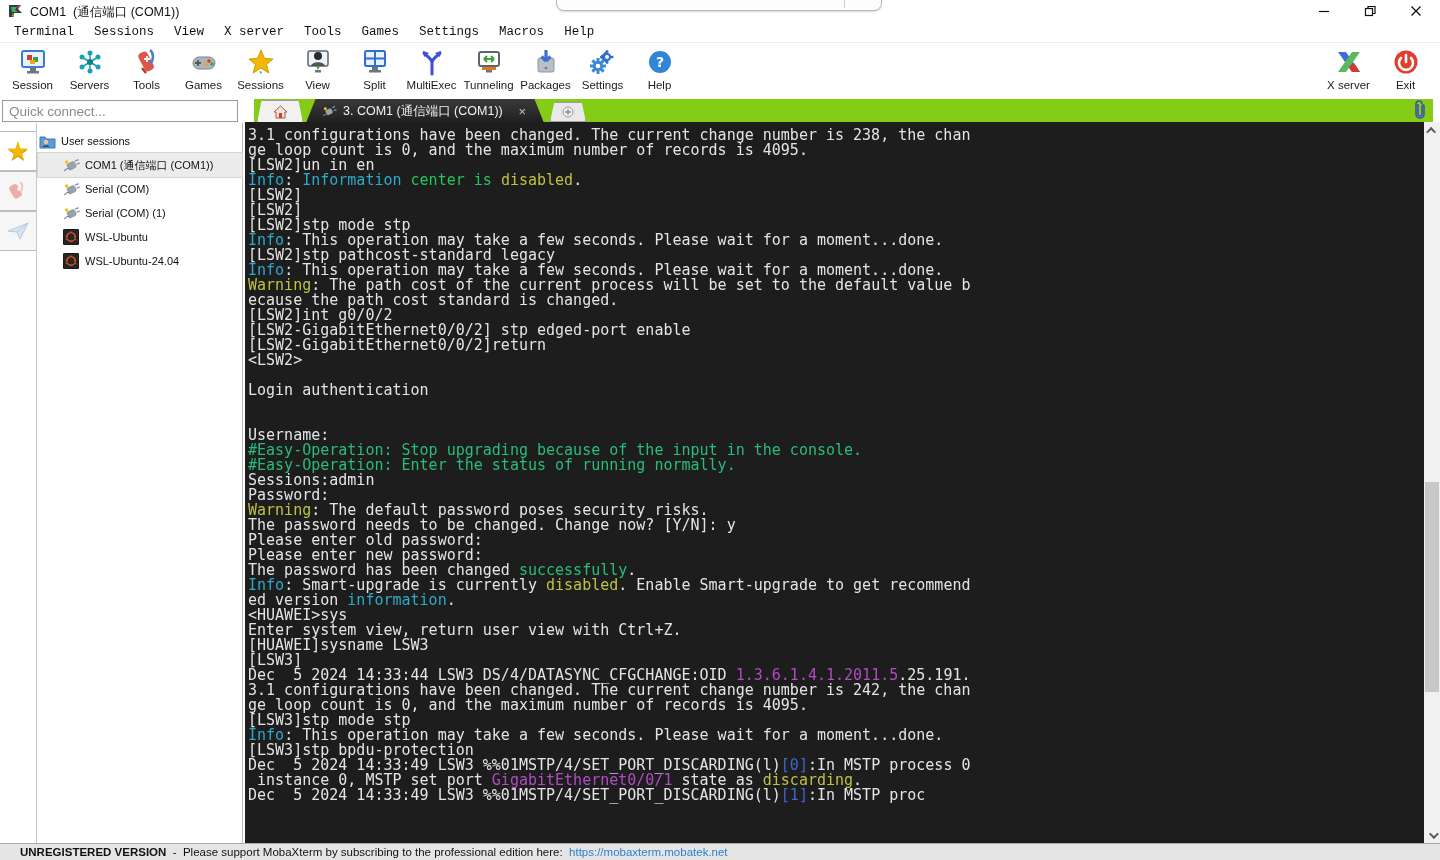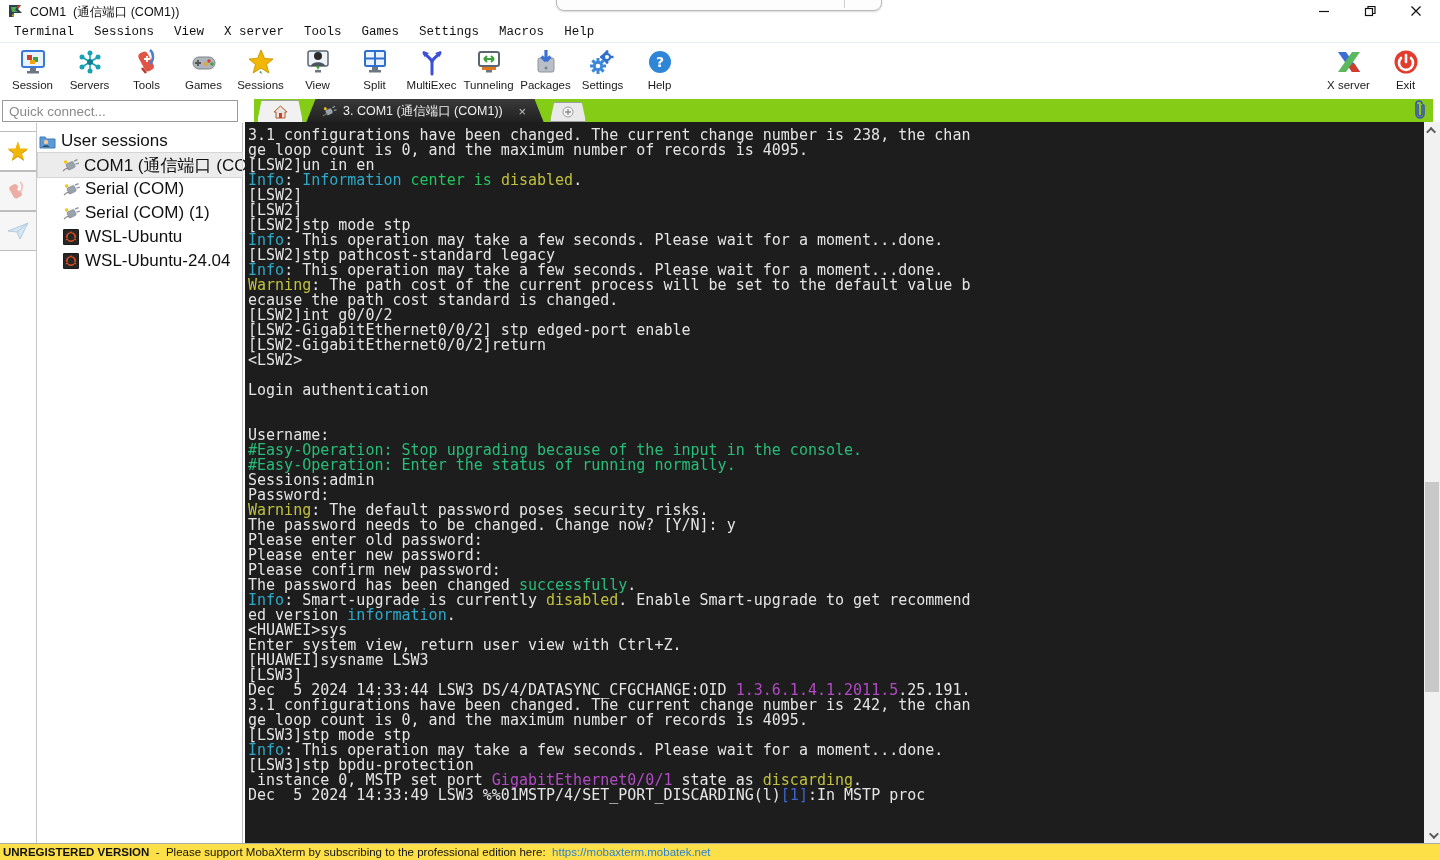--- a/index.html
+++ b/index.html
@@ -39,41 +39,41 @@
   .tab-new { position:absolute; left:296px; top:3px; width:36px; height:20px; background:#e9e9e9; border:1px solid #9f9f9f; border-radius:5px 5px 0 0; clip-path:polygon(12% 0,88% 0,100% 100%,0 100%); display:flex; align-items:center; justify-content:center; color:#777; }
   .paperclip { position:absolute; right:6px; top:1px; }
 
   
   .sidebar { left:0; top:123px; width:243px; height:720px; background:#ffffff; border-right:1px solid #bdbdbd; }
   .side-strip { position:absolute; left:0; top:0; width:37px; height:100%; border-right:1px solid #c6c6c6; }
   .strip-tab { position:absolute; left:0; width:37px; height:40px; border:1px solid #bdbdbd; border-left:none; display:flex; align-items:center; justify-content:center; background:#f6f6f6; }
   .strip-tab.active { background:#ffffff; border-right:1px solid #fff; }
   .star-glyph { color:#f2b705; font-size:26px; line-height:26px; text-shadow:0 1px 0 #c98f00; }
   .tree { position:absolute; left:38px; top:6px; width:204px; }
-  .tree-row { display:flex; align-items:center; height:24px; font-size:17px; color:#111; white-space:nowrap; }
+  .tree-row { display:flex; align-items:center; height:24px; font-size:11px; color:#111; white-space:nowrap; }
   .tree-row .ticon16 { width:18px; height:16px; display:flex; align-items:center; justify-content:center; margin-right:5px; }
   .tree-row.child { padding-left:24px; }
   .tree-row.selected { background:#ececec; outline:1px solid #d5d5d5; }
 
   
   .terminal { left:245px; top:122px; width:1179px; height:721px; background:#1d1d1d; overflow:hidden; padding:6px 0 0 3px; }
   .term-line { font-family:"DejaVu Sans Mono", monospace; font-size:15px; line-height:15px; white-space:pre; color:#e4e4e4; }
 
   
   .scrollbar { left:1424px; top:122px; width:16px; height:721px; background:#f1f1f1; }
   .sb-arrow { position:absolute; left:0; width:16px; height:16px; display:flex; align-items:center; justify-content:center; }
   .chev { width:7px; height:7px; border-left:2px solid #5a5a5a; border-top:2px solid #5a5a5a; }
   .chev.up { transform:rotate(45deg) translateY(2px); }
   .chev.down { transform:rotate(225deg) translateY(2px); }
   .sb-thumb { position:absolute; left:1px; top:360px; width:14px; height:210px; background:#c8c8c8; }
 
   .corner-box { left:1423px; top:845px; width:14px; height:13px; background:#d8e8f8; border:1px solid #6f9fd8; }
 
   
-  .statusbar { left:0; top:843px; width:1440px; height:17px; background:#fde047; border-top:1px solid #a9a9a9; display:flex; align-items:center; padding-left:3px; font-size:11.5px; color:#111; white-space:pre; }
+  .statusbar { left:0; top:843px; width:1440px; height:17px; background:#e5e5e5; border-top:1px solid #a9a9a9; display:flex; align-items:center; padding-left:20px; font-size:11.5px; color:#111; white-space:pre; }
   .statusbar .reg { font-weight:bold; font-size:11.5px; }
   .statusbar a { color:#2a7fd4; text-decoration:none; }
 
   .vline-bottom { left:36px; top:123px; width:1px; height:720px; background:#c6c6c6; }
 </style>
 </head>
 <body>
 
 <div class="abs titlebar">
   <span class="app-icon">
@@ -448,34 +448,34 @@
     <div class="term-line"> </div>
     <div class="term-line">Username:</div>
     <div class="term-line"><span style="color: rgb(40, 189, 120);">#Easy-Operation: Stop upgrading because of the input in the console.</span></div>
     <div class="term-line"><span style="color: rgb(40, 189, 120);">#Easy-Operation: Enter the status of running normally.</span></div>
     <div class="term-line">Sessions:admin</div>
     <div class="term-line">Password:</div>
     <div class="term-line"><span style="color: rgb(192, 194, 63);">Warning</span><span style="color: rgb(228, 228, 228);">: The default password poses security risks.</span></div>
     <div class="term-line">The password needs to be changed. Change now? [Y/N]: y</div>
     <div class="term-line">Please enter old password:</div>
     <div class="term-line">Please enter new password:</div>
-    <div class="term-line">Please confirm new password:</div>
     <div class="term-line"><span style="color: rgb(228, 228, 228);">The password has been changed </span><span style="color: rgb(40, 189, 120);">successfully</span><span style="color: rgb(228, 228, 228);">.</span></div>
     <div class="term-line"><span style="color: rgb(45, 169, 201);">Info</span><span style="color: rgb(228, 228, 228);">: Smart-upgrade is currently </span><span style="color: rgb(192, 194, 63);">disabled</span><span style="color: rgb(228, 228, 228);">. Enable Smart-upgrade to get recommend</span></div>
     <div class="term-line"><span style="color: rgb(228, 228, 228);">ed version </span><span style="color: rgb(45, 169, 201);">information</span><span style="color: rgb(228, 228, 228);">.</span></div>
     <div class="term-line">&lt;HUAWEI&gt;sys</div>
     <div class="term-line">Enter system view, return user view with Ctrl+Z.</div>
     <div class="term-line">[HUAWEI]sysname LSW3</div>
     <div class="term-line">[LSW3]</div>
     <div class="term-line"><span style="color: rgb(228, 228, 228);">Dec  5 2024 14:33:44 LSW3 DS/4/DATASYNC_CFGCHANGE:OID </span><span style="color: rgb(177, 75, 196);">1.3.6.1.4.1.2011.5</span><span style="color: rgb(228, 228, 228);">.25.191.</span></div>
     <div class="term-line">3.1 configurations have been changed. The current change number is 242, the chan</div>
     <div class="term-line">ge loop count is 0, and the maximum number of records is 4095.</div>
     <div class="term-line">[LSW3]stp mode stp</div>
     <div class="term-line"><span style="color: rgb(45, 169, 201);">Info</span><span style="color: rgb(228, 228, 228);">: This operation may take a few seconds. Please wait for a moment...done.</span></div>
     <div class="term-line">[LSW3]stp bpdu-protection</div>
+    <div class="term-line"><span style="color: rgb(228, 228, 228);">Dec  5 2024 14:33:49 LSW3 %%01MSTP/4/SET_PORT_DISCARDING(l)</span><span style="color: rgb(63, 102, 204);">[0]</span><span style="color: rgb(228, 228, 228);">:In MSTP process 0</span></div>
     <div class="term-line"><span style="color: rgb(228, 228, 228);"> instance 0, MSTP set port </span><span style="color: rgb(177, 75, 196);">GigabitEthernet0/0/1</span><span style="color: rgb(228, 228, 228);"> state as </span><span style="color: rgb(192, 194, 63);">discarding</span><span style="color: rgb(228, 228, 228);">.</span></div>
     <div class="term-line"><span style="color: rgb(228, 228, 228);">Dec  5 2024 14:33:49 LSW3 %%01MSTP/4/SET_PORT_DISCARDING(l)</span><span style="color: rgb(63, 102, 204);">[1]</span><span style="color: rgb(228, 228, 228);">:In MSTP proc</span></div>
   </div>
 
 <div class="abs scrollbar">
   <div class="sb-arrow" style="top:0;">
       <div class="chev up"></div>
     </div>
   <div class="sb-thumb"></div>
   <div class="sb-arrow" style="bottom:0;">

